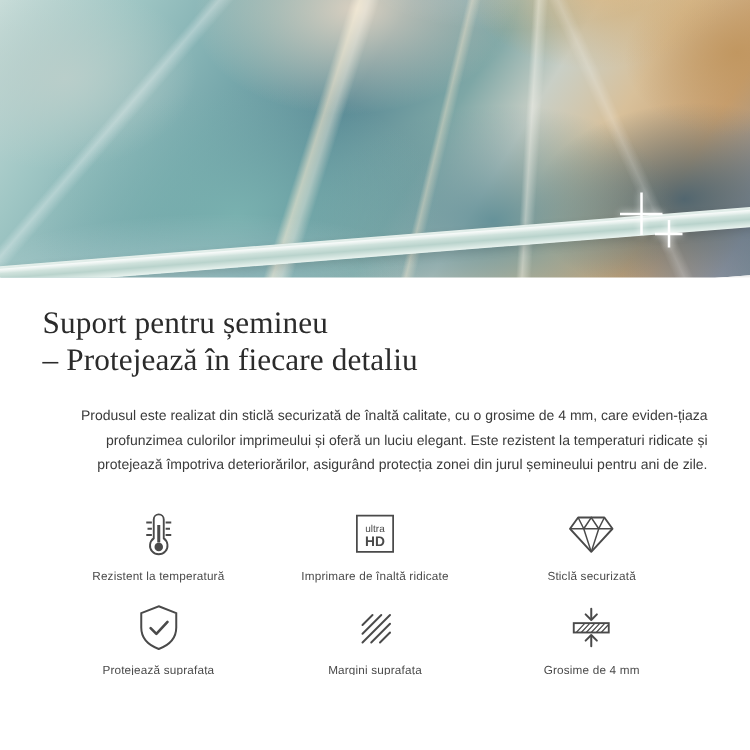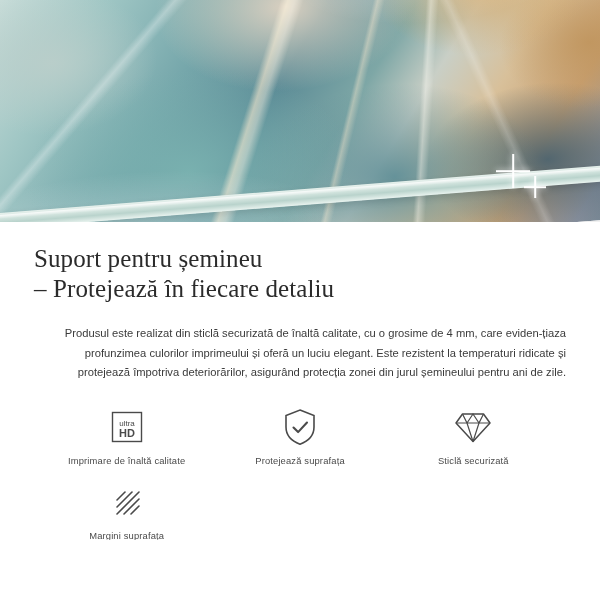--- a/index.html
+++ b/index.html
@@ -181,64 +181,93 @@
   <div class="content">
     <h1 class="title">
       <span>Suport pentru șemineu</span>
       <span class="line2">– Protejează în fiecare detaliu</span>
     </h1>
 
     <p class="body">Produsul este realizat din sticlă securizată de înaltă calitate, cu o grosime de 4 mm, care eviden-țiaza profunzimea culorilor imprimeului și oferă un luciu elegant. Este rezistent la temperaturi ridicate și protejează împotriva deteriorărilor, asigurând protecția zonei din jurul șemineului pentru ani de zile.</p>
 
     <div class="features">
 
+      <div class="feature">
+        <div class="glyph">
+          <svg width="34" height="42" viewBox="0 0 34 42" fill="none" stroke="#4a4a4a" stroke-width="1.5">
+            <path d="M17 5.5a4 4 0 0 1 4 4v15.2a7 7 0 1 1-8 0V9.5a4 4 0 0 1 4-4z"></path>
+            <circle cx="17" cy="31.5" r="3.4" fill="#4a4a4a" stroke="none"></circle>
+            <rect x="15.8" y="14" width="2.4" height="14" fill="#4a4a4a" stroke="none"></rect>
+            <line x1="22.5" y1="12" x2="27" y2="12"></line>
+            <line x1="22.5" y1="17" x2="26" y2="17"></line>
+            <line x1="22.5" y1="22" x2="27" y2="22"></line>
+            <line x1="7" y1="12" x2="11.5" y2="12"></line>
+            <line x1="8" y1="17" x2="11.5" y2="17"></line>
+            <line x1="7" y1="22" x2="11.5" y2="22"></line>
+          </svg>
+        </div>
+        <div class="caption">Rezistent la temperatură</div>
+      </div>
 
       <div class="feature">
         <div class="glyph">
           <svg width="40" height="40" viewBox="0 0 40 40">
             <rect x="5.5" y="5.5" width="29" height="29" fill="none" stroke="#4a4a4a" stroke-width="1.4"></rect>
             <text x="20" y="18.5" text-anchor="middle" font-family="Liberation Sans, sans-serif" font-size="8" fill="#4a4a4a">ultra</text>
             <text x="20" y="29.5" text-anchor="middle" font-family="Liberation Sans, sans-serif" font-size="11" font-weight="bold" fill="#4a4a4a">HD</text>
           </svg>
         </div>
-        <div class="caption">Imprimare de înaltă calitate</div>
-      </div>
-
-      <div class="feature">
-        <div class="glyph">
-          <svg width="38" height="42" viewBox="0 0 38 42">
-            <path d="M19 4 L33 9.5 v11.5 c0 9-6.2 14.3-14 17.2 C11.2 35.3 5 30 5 21 V9.5 Z" fill="none" stroke="#4a4a4a" stroke-width="1.6"></path>
-            <path d="M12.5 21.5 l4.6 4.6 L26 16.5" fill="none" stroke="#4a4a4a" stroke-width="2.1" stroke-linecap="round" stroke-linejoin="round"></path>
-          </svg>
-        </div>
-        <div class="caption">Protejează suprafața</div>
+        <div class="caption">Imprimare de înaltă ridicate</div>
       </div>
 
       <div class="feature">
         <div class="glyph">
           <svg width="42" height="38" viewBox="0 0 42 38">
             <path d="M10.5 6 H31.5 L38 15 L21 33.5 L4 15 Z" fill="none" stroke="#4a4a4a" stroke-width="1.5" stroke-linejoin="round"></path>
             <path d="M4 15 H38" stroke="#4a4a4a" stroke-width="1.2"></path>
             <path d="M10.5 6 L15 15 L21 33.5" fill="none" stroke="#4a4a4a" stroke-width="1.2"></path>
             <path d="M31.5 6 L27 15 L21 33.5" fill="none" stroke="#4a4a4a" stroke-width="1.2"></path>
             <path d="M15 15 L21 6 L27 15" fill="none" stroke="#4a4a4a" stroke-width="1.2"></path>
           </svg>
         </div>
         <div class="caption">Sticlă securizată</div>
       </div>
 
       <div class="feature">
         <div class="glyph">
+          <svg width="38" height="42" viewBox="0 0 38 42">
+            <path d="M19 4 L33 9.5 v11.5 c0 9-6.2 14.3-14 17.2 C11.2 35.3 5 30 5 21 V9.5 Z" fill="none" stroke="#4a4a4a" stroke-width="1.6"></path>
+            <path d="M12.5 21.5 l4.6 4.6 L26 16.5" fill="none" stroke="#4a4a4a" stroke-width="2.1" stroke-linecap="round" stroke-linejoin="round"></path>
+          </svg>
+        </div>
+        <div class="caption">Protejează suprafața</div>
+      </div>
+
+      <div class="feature">
+        <div class="glyph">
           <svg width="38" height="38" viewBox="0 0 38 38">
             <path d="M9 31 L31 9" stroke="#4a4a4a" stroke-width="1.6" stroke-linecap="round"></path>
             <path d="M9 24 L24 9" stroke="#4a4a4a" stroke-width="1.6" stroke-linecap="round"></path>
             <path d="M9 17 L17 9" stroke="#4a4a4a" stroke-width="1.6" stroke-linecap="round"></path>
             <path d="M16 31 L31 16" stroke="#4a4a4a" stroke-width="1.6" stroke-linecap="round"></path>
             <path d="M23 31 L31 23" stroke="#4a4a4a" stroke-width="1.6" stroke-linecap="round"></path>
           </svg>
         </div>
         <div class="caption">Margini suprafața</div>
       </div>
 
+      <div class="feature">
+        <div class="glyph">
+          <svg width="42" height="40" viewBox="0 0 42 40">
+            <path d="M21 5 V13" stroke="#4a4a4a" stroke-width="1.6" stroke-linecap="round"></path>
+            <path d="M16.5 9.5 L21 14 L25.5 9.5" fill="none" stroke="#4a4a4a" stroke-width="1.6" stroke-linecap="round" stroke-linejoin="round"></path>
+            <rect x="7" y="16.5" width="28" height="7.5" fill="none" stroke="#4a4a4a" stroke-width="1.5"></rect>
+            <path d="M9 24 L16 16.5 M13 24 L20 16.5 M17 24 L24 16.5 M21 24 L28 16.5 M25 24 L32 16.5 M29 24 L34.5 18" stroke="#4a4a4a" stroke-width="1"></path>
+            <path d="M21 35 V27" stroke="#4a4a4a" stroke-width="1.6" stroke-linecap="round"></path>
+            <path d="M16.5 30.5 L21 26 L25.5 30.5" fill="none" stroke="#4a4a4a" stroke-width="1.6" stroke-linecap="round" stroke-linejoin="round"></path>
+          </svg>
+        </div>
+        <div class="caption">Grosime de 4 mm</div>
+      </div>
 
     </div>
   </div>
 </div>
 
 </body></html>

